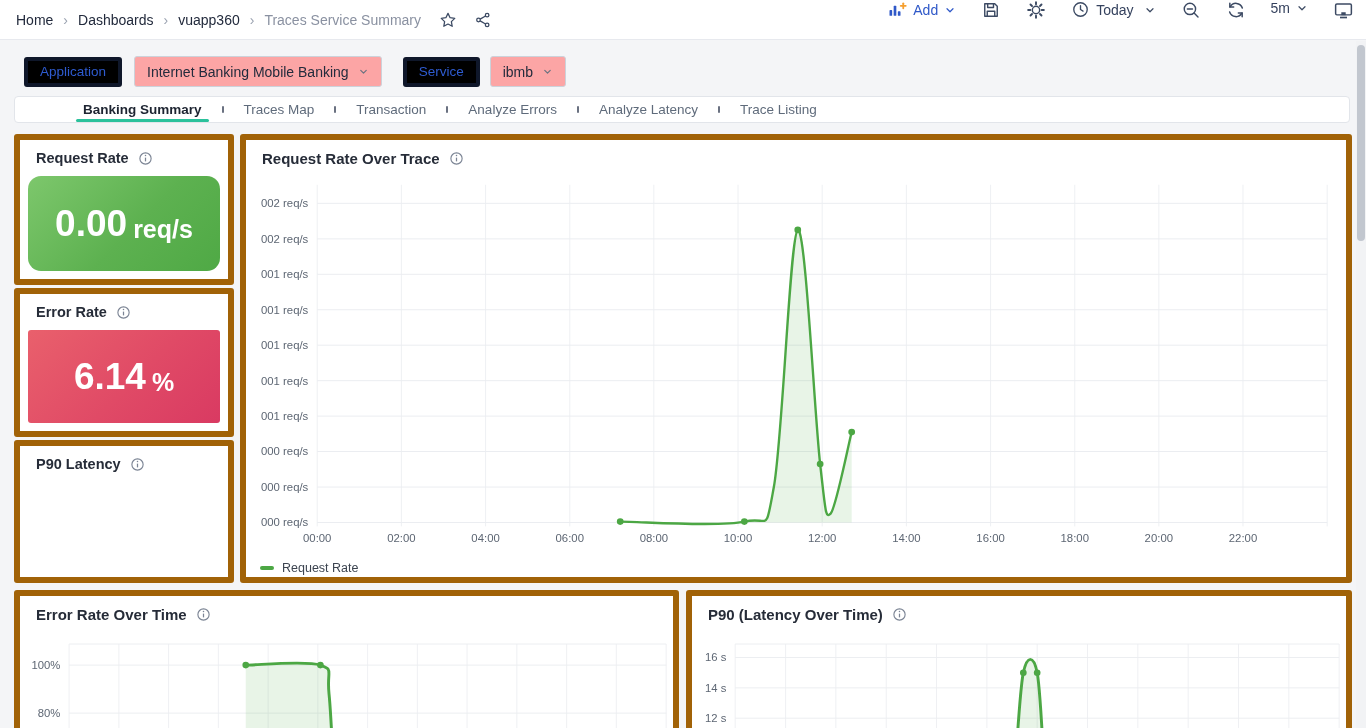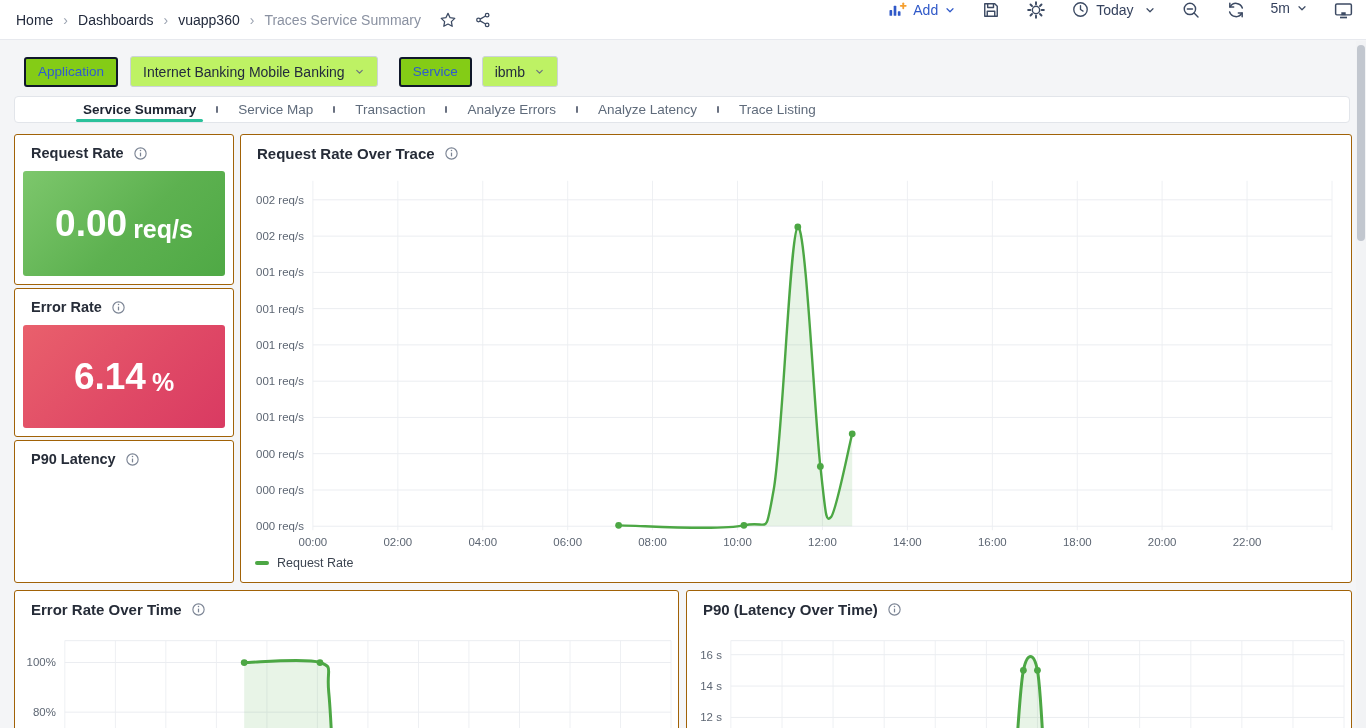--- a/index.html
+++ b/index.html
@@ -15,46 +15,46 @@
   .crumb-sep { color:#9aa2b0; font-size:14px; }
   .crumb-icons { display:flex; align-items:center; gap:17px; margin-left:8px; }
   .tb-right { position:absolute; right:12px; top:0; height:40px; display:flex; align-items:flex-start; gap:25px; }
   .tb-group { display:flex; align-items:center; gap:6px; cursor:pointer; }
   .tb-label { font-size:14px; color:#35425e; font-weight:500; }
   .tb-label.blue { color:#2f58c8; }
   .icon { display:inline-flex; align-items:center; justify-content:center; }
 
   
   .filters { position:absolute; left:24px; top:56px; display:flex; align-items:center; }
-  .chip { height:30px; display:flex; align-items:center; padding:0 12px; background:#84cc16;
-    border:2px solid #0f172a; border-radius:3px; color:#2e5bd0; font-size:13.5px; font-weight:500; }
-  .dd { height:31px; display:flex; align-items:center; gap:9px; padding:0 12px; background:#bef264;
+  .chip { height:30px; display:flex; align-items:center; padding:0 12px; background:#000000;
+    border:4px solid #0f172a; border-radius:3px; color:#2e5bd0; font-size:13.5px; font-weight:500; }
+  .dd { height:31px; display:flex; align-items:center; gap:9px; padding:0 12px; background:#fca5a5;
     border:1px solid #ccd2da; border-radius:3px; color:#232b3c; font-size:14px; cursor:pointer; }
 
   
   .tabbar { position:absolute; left:14px; top:96px; width:1336px; height:27px; background:#fff;
     border:1px solid #e2e5ea; border-radius:4px; display:flex; align-items:center; padding-left:48px; }
   .tab { position:relative; height:100%; display:flex; align-items:center; padding:0 20px;
     font-size:13.5px; color:#5f6b7b; cursor:pointer; white-space:nowrap; }
   .tab.active { color:#1d2431; font-weight:700; }
   .tab.active::after { content:""; position:absolute; left:13px; right:13px; bottom:0; height:3px;
     background:#2bc19b; border-radius:2px; }
   .tab-sep { width:2px; height:7px; background:#6a7181; border-radius:1px; }
 
   
-  .panel { position:absolute; background:#fff; border:1px solid #a16207; border-radius:3px; }
+  .panel { position:absolute; background:#fff; border:6px solid #a16207; border-radius:3px; }
   .ptitle { position:absolute; left:16px; top:10px; display:flex; align-items:center; gap:9px;
     font-size:15px; font-weight:600; color:#262c38; cursor:pointer; z-index:2; }
   .ptitle.small { font-size:14.5px; }
 
   .statbox { position:absolute; left:8px; right:8px; top:36px; bottom:8px; border-radius:3px;
     display:flex; align-items:baseline; justify-content:center; color:#fff; }
   .statbox .val { font-size:37px; font-weight:700; line-height:1; align-self:center; }
   .statbox .unit { font-size:25px; font-weight:700; margin-left:6px; align-self:center; padding-top:12px; }
-  .grad-green { background:linear-gradient(135deg,#7dc76c 0%,#5db150 55%,#4fa945 100%); }
+  .grad-green { background:linear-gradient(135deg,#7dc76c 0%,#5db150 55%,#4fa945 100%);border-radius:13px; }
   .grad-red   { background:linear-gradient(135deg,#e9606c 0%,#e04a66 55%,#d93a62 100%); }
 
   .chart-svg { position:absolute; left:0; top:0; width:100%; height:100%; }
   svg text { font-family:"Liberation Sans", sans-serif; }
   .legend { position:absolute; left:14px; top:421px; display:flex; align-items:center; gap:8px;
     font-size:12.5px; color:#3c4450; cursor:pointer; }
   .legend .dash { width:14px; height:4px; border-radius:2px; background:#4ca744; }
 
   
   .scroll-track { position:absolute; right:0; top:41px; width:10px; height:687px; background:#f2f3f5; }
@@ -192,23 +192,23 @@
     <span>ibmb</span>
     <span class="icon">
       <svg width="11" height="11" viewBox="0 0 24 24" fill="none" stroke="#6a7280" stroke-width="2.6" stroke-linecap="round" stroke-linejoin="round">
           <path d="M6 9.5l6 6 6-6"></path>
         </svg>
     </span>
   </div>
 </div>
 
 <div class="tabbar">
-  <div class="tab active">Service Summary</div>
+  <div class="tab active">Banking Summary</div>
   <span class="tab-sep"></span>
-  <div class="tab">Service Map</div>
+  <div class="tab">Traces Map</div>
   <span class="tab-sep"></span>
   <div class="tab">Transaction</div>
   <span class="tab-sep"></span>
   <div class="tab">Analyze Errors</div>
   <span class="tab-sep"></span>
   <div class="tab">Analyze Latency</div>
   <span class="tab-sep"></span>
   <div class="tab">Trace Listing</div>
 </div>
 

